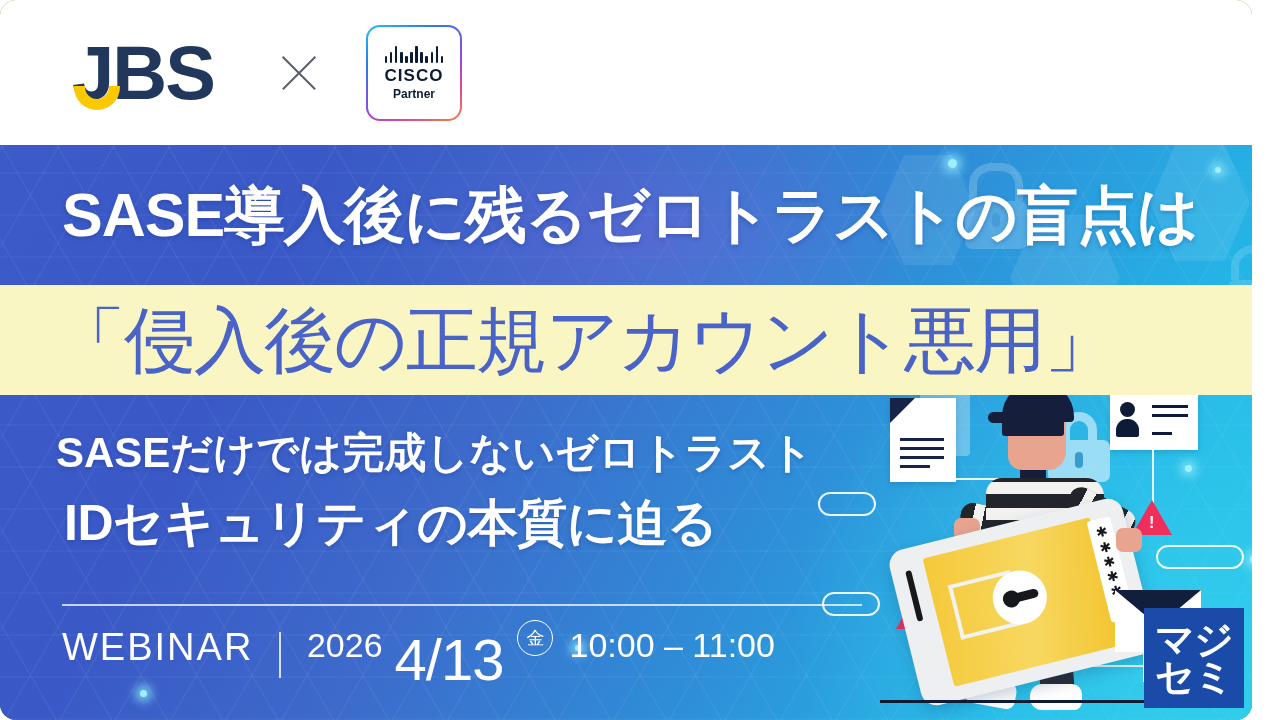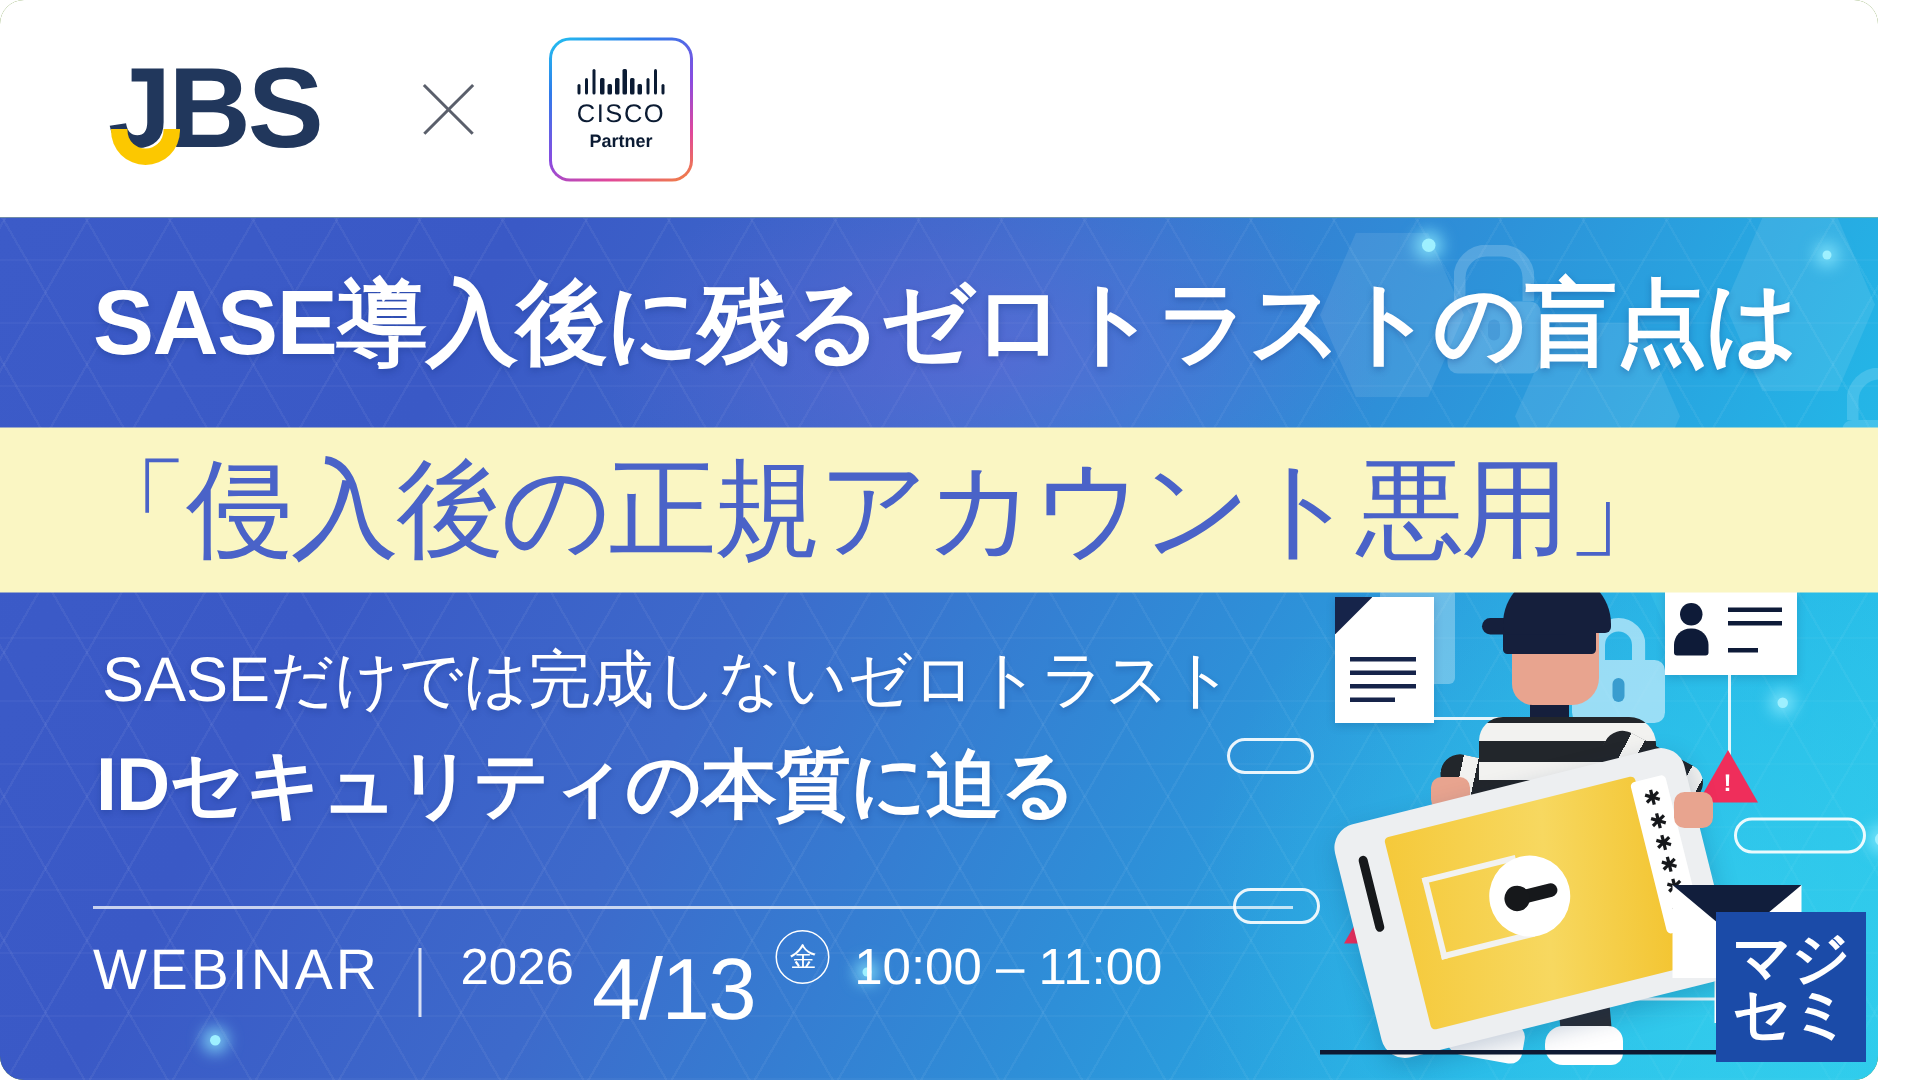--- a/index.html
+++ b/index.html
@@ -25,21 +25,21 @@
   .x-mark span:nth-child(1){transform:rotate(45deg);}
   .x-mark span:nth-child(2){transform:rotate(-45deg);}
 
   .cisco-badge{position:relative;width:96px;height:96px;border-radius:14px;
       background:linear-gradient(150deg,#22C3F0 0%,#2F7BEA 25%,#8A4BE0 55%,#E0479B 78%,#F2853C 100%);
       padding:2px;box-sizing:border-box;}
   .cisco-inner{width:100%;height:100%;background:#fff;border-radius:12px;
       display:flex;flex-direction:column;align-items:center;justify-content:center;gap:4px;}
   .cisco-bars{display:flex;align-items:flex-end;gap:2.5px;height:17px;}
   .cisco-bars i{display:block;width:2.6px;background:#0B1B33;border-radius:1px;}
-  .cisco-word{font-size:17px;font-weight:normal;color:#0B1B33;letter-spacing:1px;line-height:1;}
+  .cisco-word{font-size:17px;font-weight:bold;color:#0B1B33;letter-spacing:1px;line-height:1;}
   .cisco-partner{font-size:12px;font-weight:bold;color:#0B1B33;line-height:1;}
 
   
   .body-area{position:absolute;left:0;top:145px;width:1280px;height:575px;overflow:hidden;
      background:linear-gradient(118deg,#3C5BC8 0%,#3A59C6 22%,#3D6ACB 40%,#2E8FD8 62%,#24B4E6 82%,#2AC9EA 100%);}
 
   .hex-layer{position:absolute;inset:0;opacity:.5;
      background-image:
        repeating-linear-gradient(60deg, rgba(255,255,255,.10) 0 1.5px, transparent 1.5px 48px),
        repeating-linear-gradient(-60deg, rgba(255,255,255,.10) 0 1.5px, transparent 1.5px 48px),
@@ -67,22 +67,22 @@
      font-size:61px;font-weight:bold;color:#ffffff;letter-spacing:-1px;line-height:1;
      white-space:nowrap;text-shadow:0 2px 5px rgba(10,40,110,.28);}
 
   
   .yellow-band{position:absolute;left:0;top:285px;width:1280px;height:110px;
      background:#FAF6C3;z-index:7;display:flex;align-items:center;}
   .title2{margin-left:54px;font-size:72px;font-weight:normal;color:#4A63C8;
      letter-spacing:-2px;line-height:1;white-space:nowrap;}
 
   
-  .sub1{position:absolute;left:68px;top:432px;z-index:6;
-     font-size:42px;font-weight:normal;color:#ffffff;letter-spacing:0px;line-height:1;
+  .sub1{position:absolute;left:56px;top:432px;z-index:6;
+     font-size:42px;font-weight:bold;color:#ffffff;letter-spacing:0px;line-height:1;
      white-space:nowrap;text-shadow:0 2px 4px rgba(10,40,110,.25);}
   .sub2{position:absolute;left:64px;top:498px;z-index:6;
      font-size:50px;font-weight:bold;color:#ffffff;letter-spacing:-0.5px;line-height:1;
      white-space:nowrap;text-shadow:0 2px 4px rgba(10,40,110,.25);}
 
   
   .divider{position:absolute;left:62px;top:604px;width:800px;height:1.6px;
      background:rgba(255,255,255,.72);z-index:6;}
   .footer{position:absolute;left:62px;top:626px;z-index:6;display:flex;align-items:flex-start;
      color:#fff;white-space:nowrap;}

